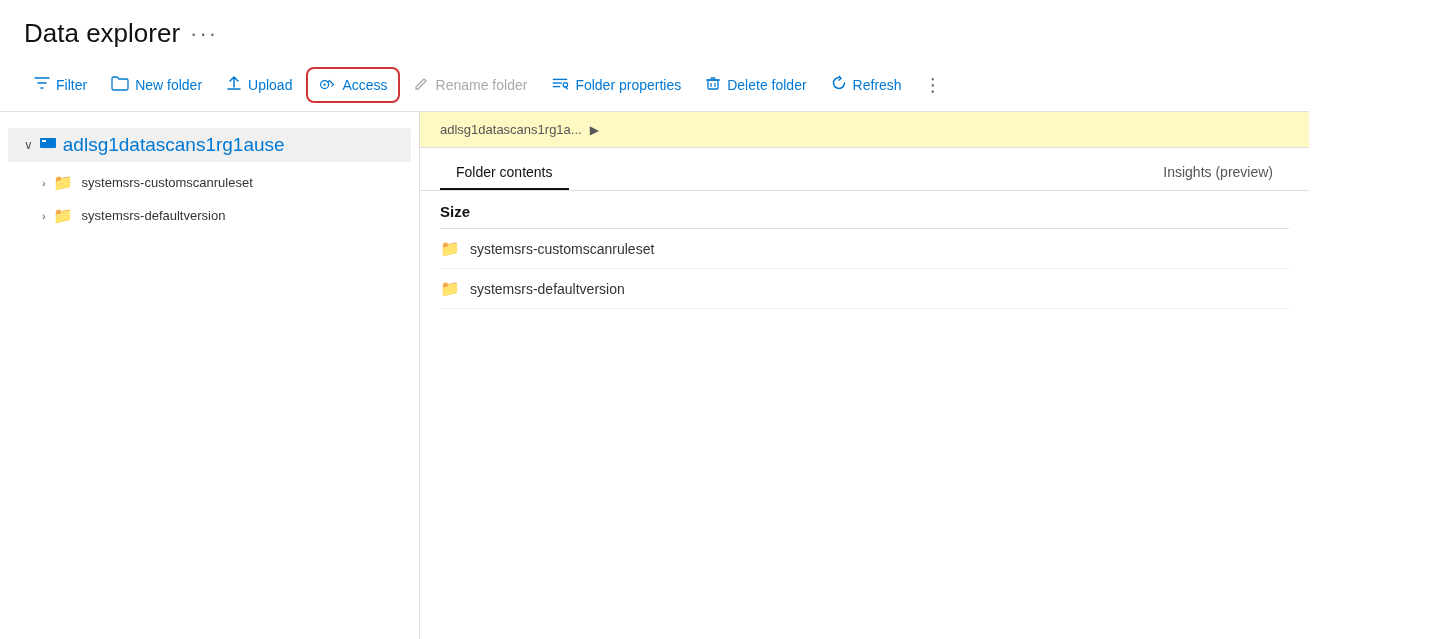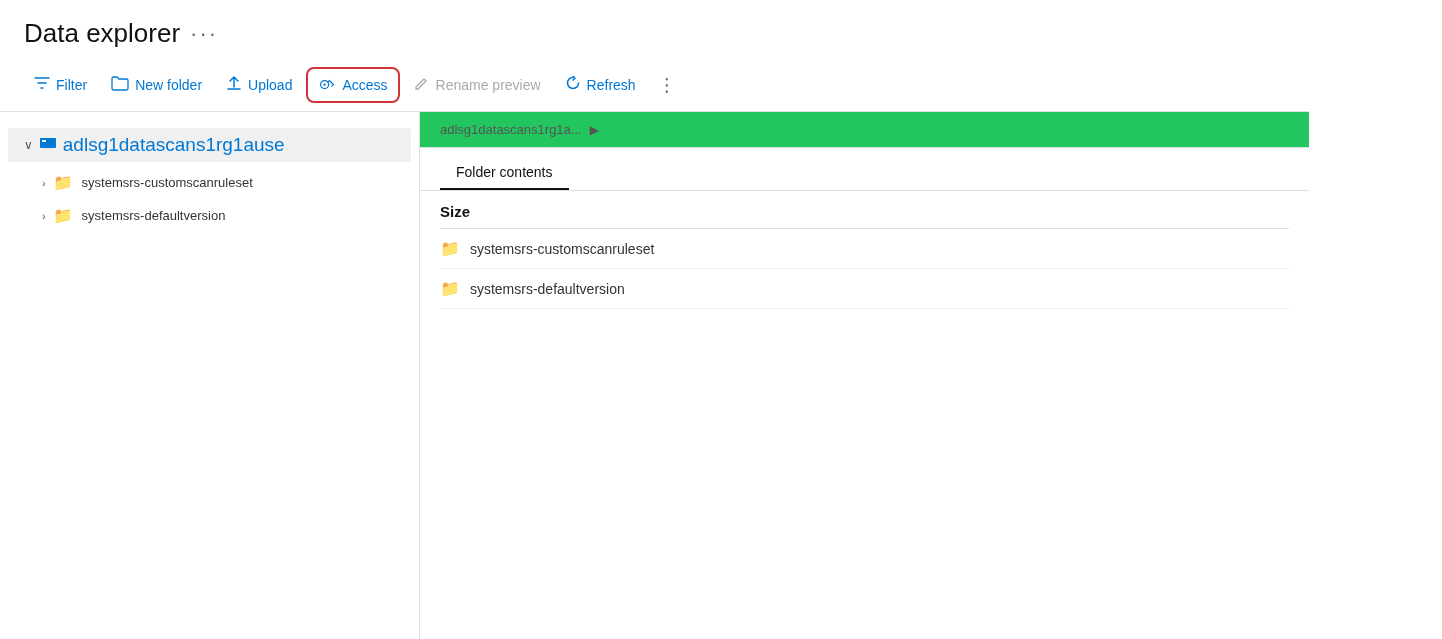--- a/index.html
+++ b/index.html
@@ -36,21 +36,21 @@
     .sidebar-root-label { font-size: 19px; color: #0078d4; font-weight: 500; }
     .chevron { font-size: 12px; color: #555; }
     .sidebar-child { display: flex; align-items: center; gap: 8px; padding: 7px 16px 7px 42px; cursor: pointer; }
     .folder-icon-yellow { color: #f0a30a; font-size: 16px; }
     .sidebar-child-label { font-size: 13px; color: #333; }
 
     
     .content { flex: 1; display: flex; flex-direction: column; overflow: hidden; }
 
     
-    .breadcrumb-bar { display: flex; align-items: center; gap: 8px; padding: 10px 20px; background: #22c55e; border-bottom: 1px solid #e0e0e0; }
+    .breadcrumb-bar { display: flex; align-items: center; gap: 8px; padding: 10px 20px; background: #fef9c3; border-bottom: 1px solid #e0e0e0; }
     .breadcrumb-text { font-size: 13px; color: #555; }
     .breadcrumb-arrow { color: #555; font-size: 12px; cursor: pointer; }
 
     
     .tabs { display: flex; gap: 0; padding: 0 20px; border-bottom: 1px solid #e0e0e0; margin-top: 8px; justify-content: space-between; }
     .tab { padding: 8px 16px; cursor: pointer; font-size: 14px; color: #555; border-bottom: 2px solid transparent; }
     .tab.active { color: #111; border-bottom: 2px solid #111; font-weight: 500; }
 
     
     .table-area { padding: 0 20px; overflow-y: auto; flex: 1; }
@@ -111,24 +111,48 @@
       </span>
       <span>Access</span>
     </button>
 
     <button class="toolbar-btn disabled">
       <span class="toolbar-icon">
         <svg width="16" height="16" viewBox="0 0 16 16" fill="none" xmlns="http://www.w3.org/2000/svg">
           <path d="M2 12l8-8 2 2-8 8H2v-2z" stroke="#aaa" stroke-width="1.3" fill="none"></path>
         </svg>
       </span>
-      <span style="color:#aaa;">Rename preview</span>
-    </button>
-
-
+      <span style="color:#aaa;">Rename folder</span>
+    </button>
+
+    <button class="toolbar-btn">
+      <span class="toolbar-icon">
+        <svg width="18" height="16" viewBox="0 0 20 16" fill="none" xmlns="http://www.w3.org/2000/svg">
+          <line x1="2" y1="4" x2="18" y2="4" stroke="#0078d4" stroke-width="1.5"></line>
+          <line x1="2" y1="8" x2="12" y2="8" stroke="#0078d4" stroke-width="1.5"></line>
+          <line x1="2" y1="12" x2="10" y2="12" stroke="#0078d4" stroke-width="1.5"></line>
+          <circle cx="16" cy="10" r="2.5" stroke="#0078d4" stroke-width="1.3"></circle>
+          <line x1="16" y1="12.5" x2="18" y2="14.5" stroke="#0078d4" stroke-width="1.5" stroke-linecap="round"></line>
+        </svg>
+      </span>
+      <span>Folder properties</span>
+    </button>
+
+    <button class="toolbar-btn">
+      <span class="toolbar-icon">
+        <svg width="16" height="16" viewBox="0 0 16 16" fill="none" xmlns="http://www.w3.org/2000/svg">
+          <rect x="3" y="5" width="10" height="9" rx="1" stroke="#0078d4" stroke-width="1.3"></rect>
+          <line x1="1" y1="5" x2="15" y2="5" stroke="#0078d4" stroke-width="1.3"></line>
+          <path d="M6 3h4" stroke="#0078d4" stroke-width="1.3" stroke-linecap="round"></path>
+          <line x1="6" y1="8" x2="6" y2="12" stroke="#0078d4" stroke-width="1.2"></line>
+          <line x1="10" y1="8" x2="10" y2="12" stroke="#0078d4" stroke-width="1.2"></line>
+        </svg>
+      </span>
+      <span>Delete folder</span>
+    </button>
 
     <button class="toolbar-btn">
       <span class="toolbar-icon">
         <svg width="16" height="16" viewBox="0 0 16 16" fill="none" xmlns="http://www.w3.org/2000/svg">
           <path d="M13.5 8A5.5 5.5 0 1 1 8 2.5" stroke="#0078d4" stroke-width="1.5" stroke-linecap="round"></path>
           <polyline points="8,1 10,3.5 7.5,5.5" fill="none" stroke="#0078d4" stroke-width="1.5" stroke-linejoin="round"></polyline>
         </svg>
       </span>
       <span>Refresh</span>
     </button>
@@ -170,20 +194,23 @@
 
       <div class="breadcrumb-bar">
         <span class="breadcrumb-text">adlsg1datascans1rg1a...</span>
         <span class="breadcrumb-arrow">▶</span>
       </div>
 
       <div class="tabs">
         <div class="tab active">
           <span>Folder contents</span>
         </div>
+        <div class="tab">
+          <span>Insights (preview)</span>
+        </div>
       </div>
 
       <div class="table-area">
         <div class="table-header">
           <div class="col-size">Size</div>
         </div>
 
         <div class="table-row">
           <div class="row-name">
             <span style="color:#f0a30a; font-size:16px;">📁</span>

